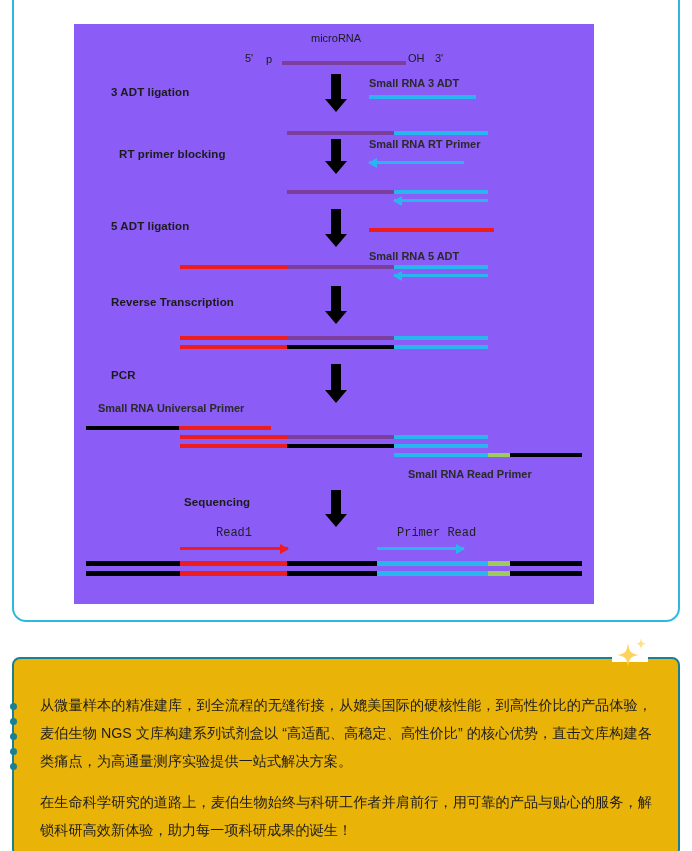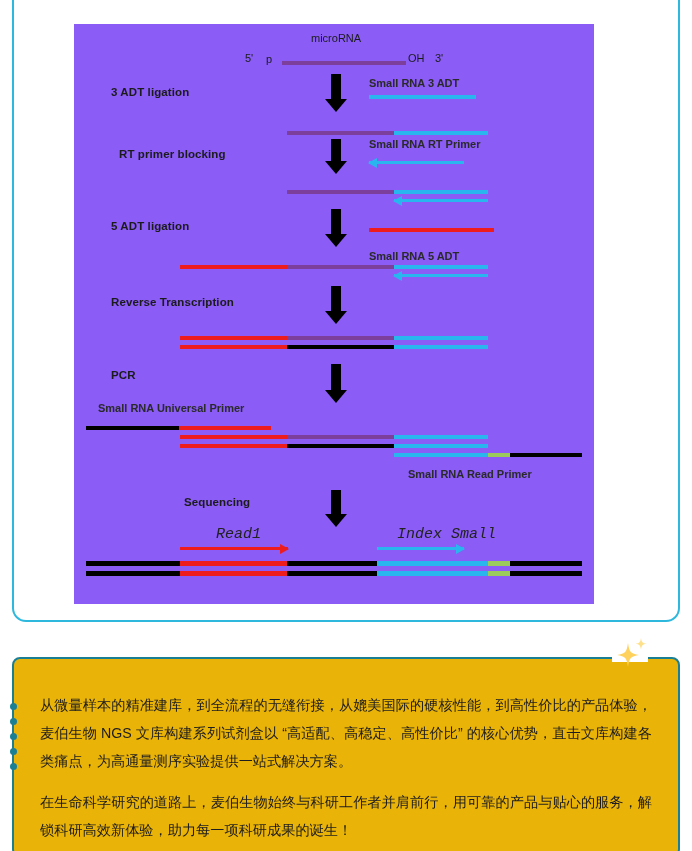--- a/index.html
+++ b/index.html
@@ -22,21 +22,21 @@
   }
 
   
   .bar{position:absolute;border-radius:0;}
   .lbl{
     position:absolute;white-space:nowrap;color:#1b1b1b;
     font-family:"Liberation Sans","DejaVu Sans",sans-serif;
   }
   .step{font-weight:bold;font-size:11.5px;letter-spacing:.1px;}
   .tag{font-size:11px;font-weight:700;color:#2a2a2a;}
-  .mono{font-family:"Liberation Mono","DejaVu Sans Mono",monospace;font-size:15px;color:#222;font-style:italic;}
+  .mono{font-family:"Liberation Mono","DejaVu Sans Mono",monospace;font-size:12px;color:#222;}
   .small{font-size:10.5px;color:#1b1b1b;}
 
   
   .arrow{position:absolute;width:22px;}
   .arrow .stem{position:absolute;left:6px;top:0;width:10px;background:#000;}
   .arrow .head{
     position:absolute;left:0;width:0;height:0;
     border-left:11px solid transparent;border-right:11px solid transparent;
     border-top:13px solid #000;
   }
@@ -178,21 +178,21 @@
 
     <span class="lbl tag" style="left:334px;top:444px;">Small RNA Read Primer</span>
 
     <span class="lbl step" style="left:110px;top:472px;">Sequencing</span>
     <div class="arrow" style="left:251px;top:466px;">
       <div class="stem" style="height:24px;"></div>
       <div class="head" style="top:24px;"></div>
     </div>
 
     <span class="lbl mono" style="left:142px;top:502px;">Read1</span>
-    <span class="lbl mono" style="left:323px;top:502px;">Index Small</span>
+    <span class="lbl mono" style="left:323px;top:502px;">Primer Read</span>
 
     <div class="harrow" style="left:106px;top:523px;width:108px;">
       <div class="shaft" style="background:#ee1c1c;"></div>
       <div class="tipR" style="border-left:9px solid #ee1c1c;"></div>
     </div>
     <div class="harrow" style="left:303px;top:523px;width:87px;">
       <div class="shaft" style="background:#29b6ef;"></div>
       <div class="tipR" style="border-left:9px solid #29b6ef;"></div>
     </div>
 

